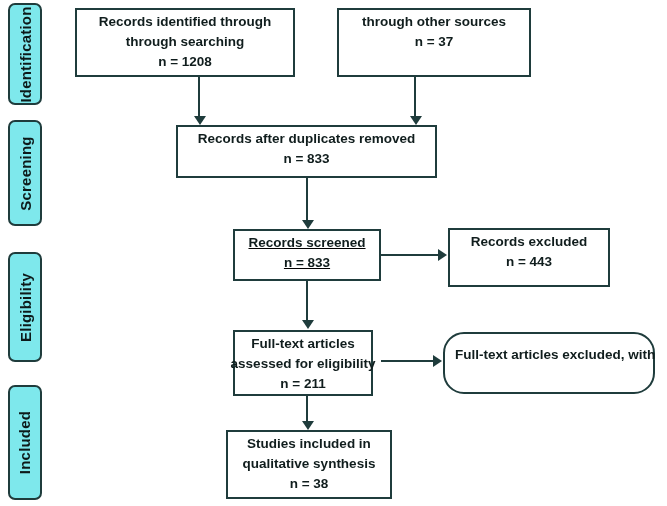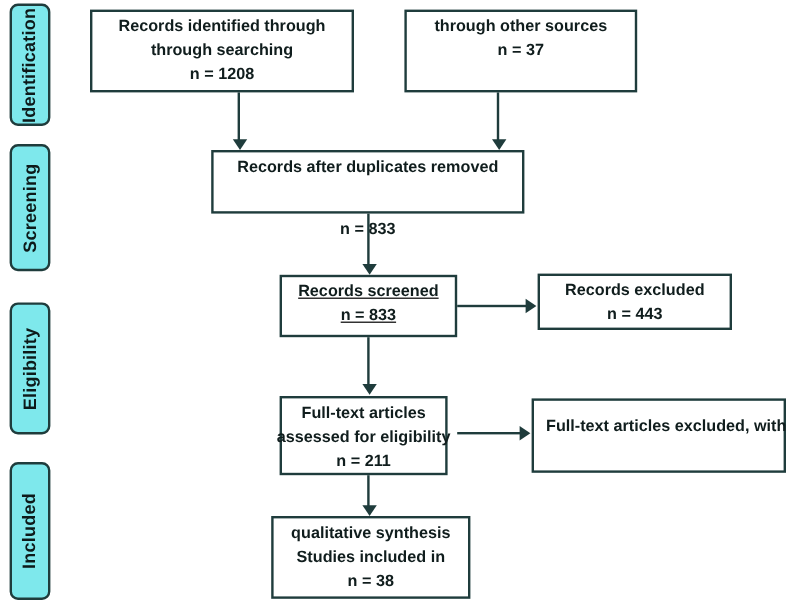--- a/index.html
+++ b/index.html
@@ -129,59 +129,59 @@
     <div class="line">through other sources</div>
     <div class="line">n = 37</div>
   </div>
 
   <div class="vline" style="left:198px; top:77px; height:41px;"></div>
   <div class="arrow-down" style="left:194px; top:116px;"></div>
 
   <div class="vline" style="left:414px; top:77px; height:41px;"></div>
   <div class="arrow-down" style="left:410px; top:116px;"></div>
 
-  <div class="flow-box" style="left:176px; top:125px; width:261px; height:53px;gap:32px;">
+  <div class="flow-box" style="left:176px; top:125px; width:261px; height:53px;">
     <div class="line">Records after duplicates removed</div>
     <div class="line">n = 833</div>
   </div>
 
   <div class="vline" style="left:306px; top:178px; height:44px;"></div>
   <div class="arrow-down" style="left:302px; top:220px;"></div>
 
   <div class="flow-box" style="left:233px; top:229px; width:148px; height:52px;text-decoration:underline;">
     <div class="line">Records screened</div>
     <div class="line">n = 833</div>
   </div>
 
-  <div class="flow-box" style="left:448px; top:228px; width:162px; height:47px;">
+  <div class="flow-box" style="left:448px; top:228px; width:162px; height:59px;">
     <div class="line">Records excluded</div>
     <div class="line">n = 443</div>
   </div>
 
   <div class="hline" style="left:381px; top:254px; width:58px;"></div>
   <div class="arrow-right" style="left:438px; top:249px;"></div>
 
   <div class="vline" style="left:306px; top:281px; height:41px;"></div>
   <div class="arrow-down" style="left:302px; top:320px;"></div>
 
   <div class="flow-box" style="left:233px; top:330px; width:140px; height:66px;">
     <div class="line">Full-text articles</div>
     <div class="line">assessed for eligibility</div>
     <div class="line">n = 211</div>
   </div>
 
-  <div class="flow-box left-align" style="left:443px; top:332px; width:212px; height:62px;">
+  <div class="flow-box left-align" style="left:443px; top:332px; width:212px; height:62px;border-radius:21px;">
     <div class="line">Full-text articles excluded, with</div>
   </div>
 
   <div class="hline" style="left:381px; top:360px; width:53px;"></div>
   <div class="arrow-right" style="left:433px; top:355px;"></div>
 
   <div class="vline" style="left:306px; top:396px; height:27px;"></div>
   <div class="arrow-down" style="left:302px; top:421px;"></div>
 
   <div class="flow-box" style="left:226px; top:430px; width:166px; height:69px;">
+    <div class="line">Studies included in</div>
     <div class="line">qualitative synthesis</div>
-    <div class="line">Studies included in</div>
     <div class="line">n = 38</div>
   </div>
 
 </div>
 
 </body></html>

